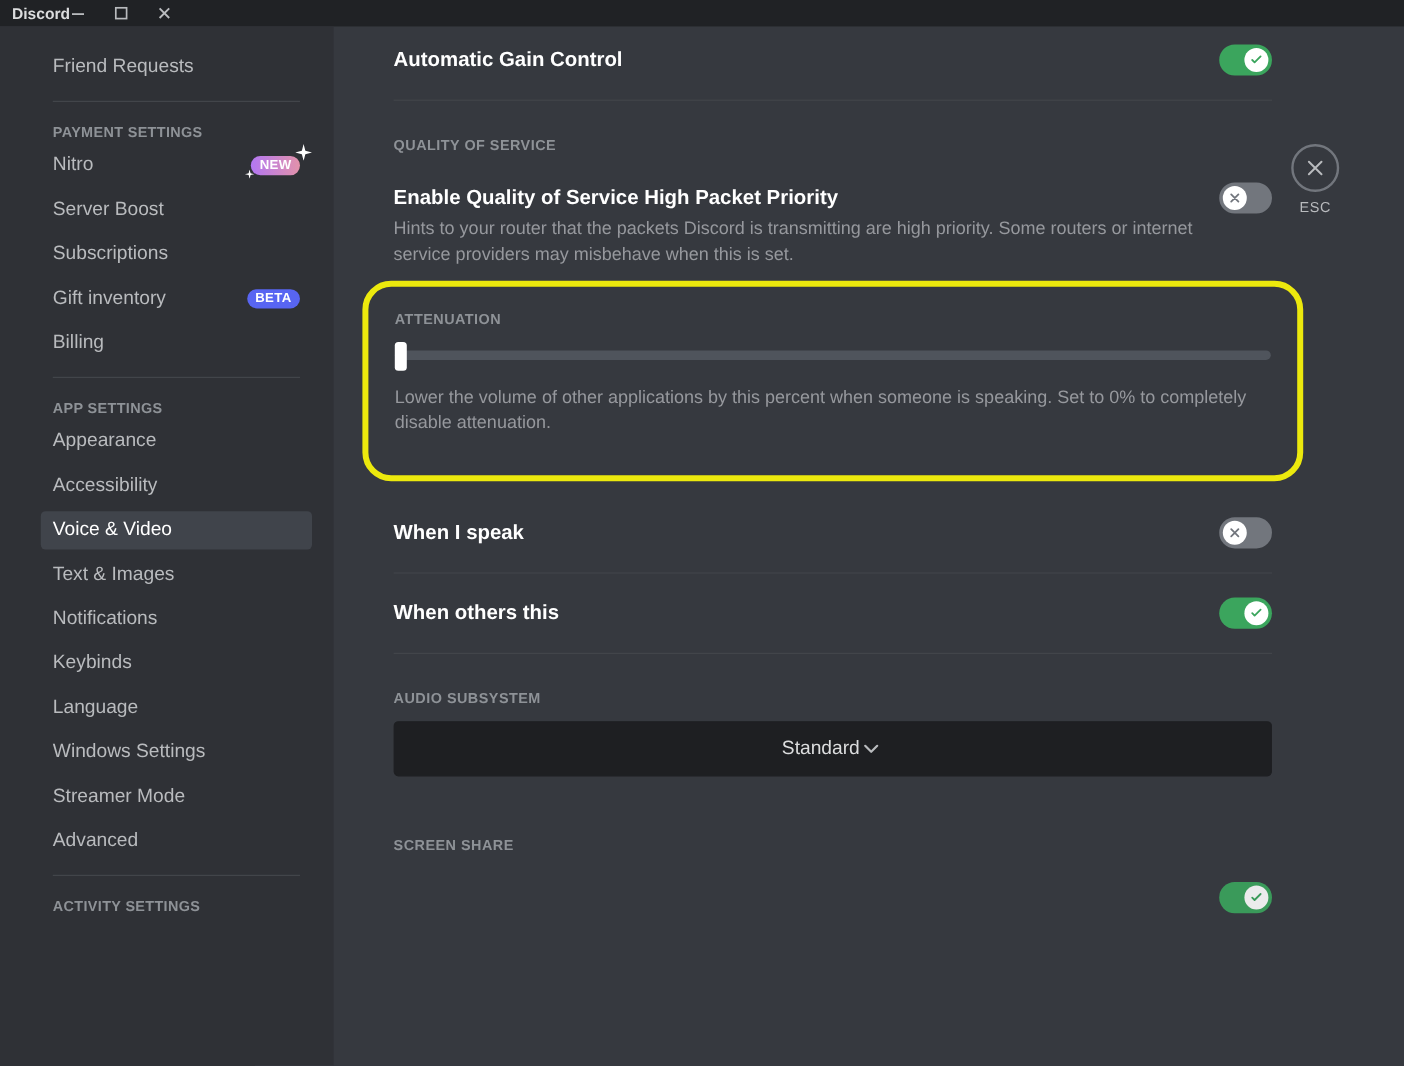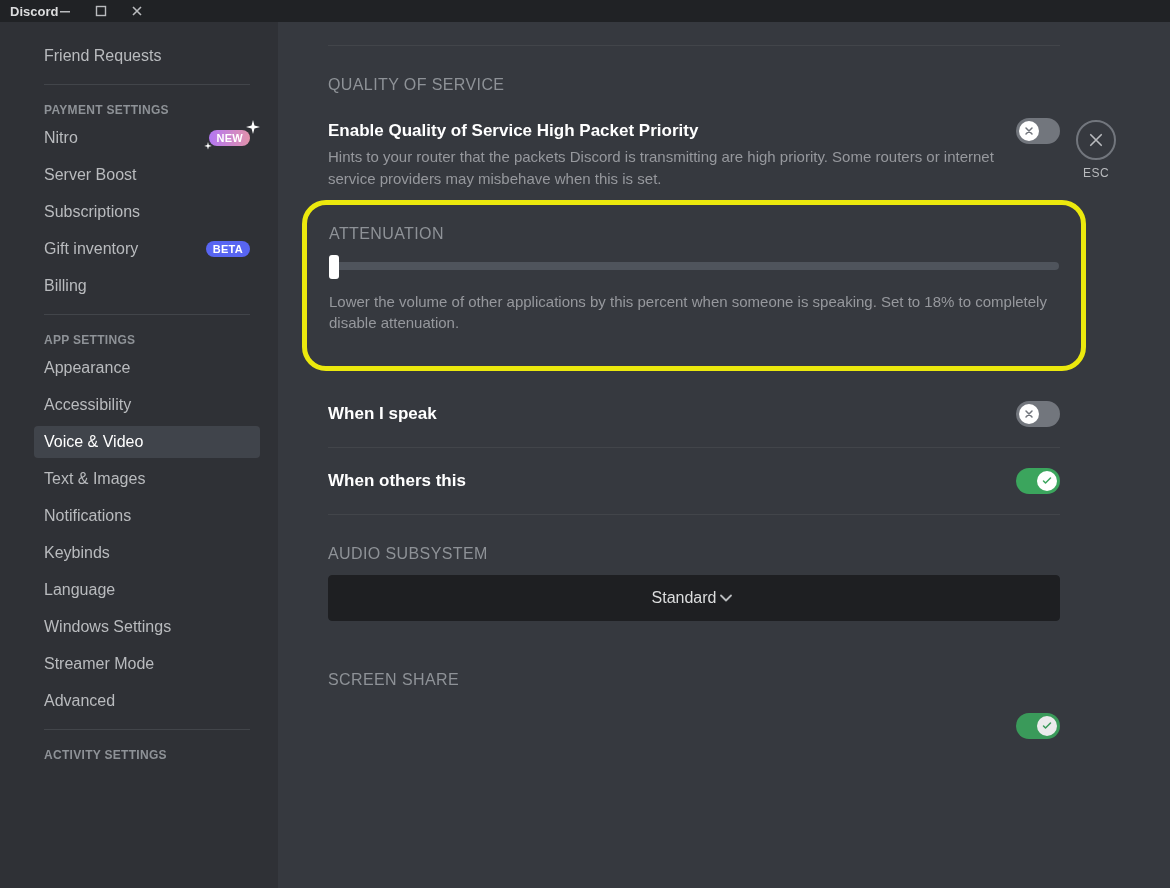--- a/index.html
+++ b/index.html
@@ -71,21 +71,21 @@
   .sparkle.tl{top:-10px;right:-10px;}
   .sparkle.br{bottom:-10px;left:-8px;transform:scale(0.55);}
   
   .content{
     flex:1;position:relative;
     padding:0 90px 0 50px;
     overflow:hidden;
   }
   .scroll{padding-top:15px;}
   .section-title{
-    font-size:16px;font-weight:400;letter-spacing:0.4px;
+    font-size:12px;font-weight:700;letter-spacing:0.4px;
     color:var(--text-header-secondary);text-transform:uppercase;
     margin:30px 0 12px 0;
   }
   .setting-row{
     display:flex;align-items:center;justify-content:space-between;
     padding:12px 0;
   }
   .setting-label{font-size:17px;font-weight:600;color:#fff;}
   .setting-desc{font-size:15px;line-height:1.45;color:var(--text-muted);margin-top:-4px;margin-bottom:10px;padding-right:40px;}
   .hr{height:1px;background:var(--divider);margin:8px 0;}
@@ -239,20 +239,30 @@
         <div class="close-btn">
           <svg width="18" height="18" viewBox="0 0 24 24">
               <path d="M5 5 L19 19 M19 5 L5 19" stroke="currentColor" stroke-width="2.2" stroke-linecap="round"></path>
             </svg>
         </div>
         <div class="close-label">ESC</div>
       </div>
 
       <div class="scroll">
 
+        <div class="setting-row" style="padding-top:0;">
+          <span class="setting-label">Automatic Gain Control</span>
+          <div class="toggle on">
+            <div class="knob">
+              <svg width="12" height="12" viewBox="0 0 24 24">
+                  <path d="M5 12l4 4 10-10" stroke="#3ba55d" stroke-width="3" fill="none" stroke-linecap="round" stroke-linejoin="round"></path>
+                </svg>
+            </div>
+          </div>
+        </div>
         <div class="hr"></div>
 
         <div class="section-title">QUALITY OF SERVICE</div>
         <div class="setting-row" style="padding-bottom:6px;">
           <span class="setting-label">Enable Quality of Service High Packet Priority</span>
           <div class="toggle off">
             <div class="knob">
               <svg width="12" height="12" viewBox="0 0 24 24">
                   <path d="M6 6 L18 18 M18 6 L6 18" stroke="#72767d" stroke-width="3" stroke-linecap="round"></path>
                 </svg>
@@ -260,21 +270,21 @@
           </div>
         </div>
         <div class="setting-desc">Hints to your router that the packets Discord is transmitting are high priority. Some routers or internet service providers may misbehave when this is set.</div>
 
         <div class="highlight-box">
           <div class="section-title">ATTENUATION</div>
           <div class="slider">
             <div class="slider-track"></div>
             <div class="slider-thumb"></div>
           </div>
-          <div class="setting-desc" style="margin-top:0;padding-right:0;">Lower the volume of other applications by this percent when someone is speaking. Set to 18% to completely disable attenuation.</div>
+          <div class="setting-desc" style="margin-top:0;padding-right:0;">Lower the volume of other applications by this percent when someone is speaking. Set to 0% to completely disable attenuation.</div>
         </div>
 
         <div class="setting-row">
           <span class="setting-label">When I speak</span>
           <div class="toggle off">
             <div class="knob">
               <svg width="12" height="12" viewBox="0 0 24 24">
                   <path d="M6 6 L18 18 M18 6 L6 18" stroke="#72767d" stroke-width="3" stroke-linecap="round"></path>
                 </svg>
             </div>

